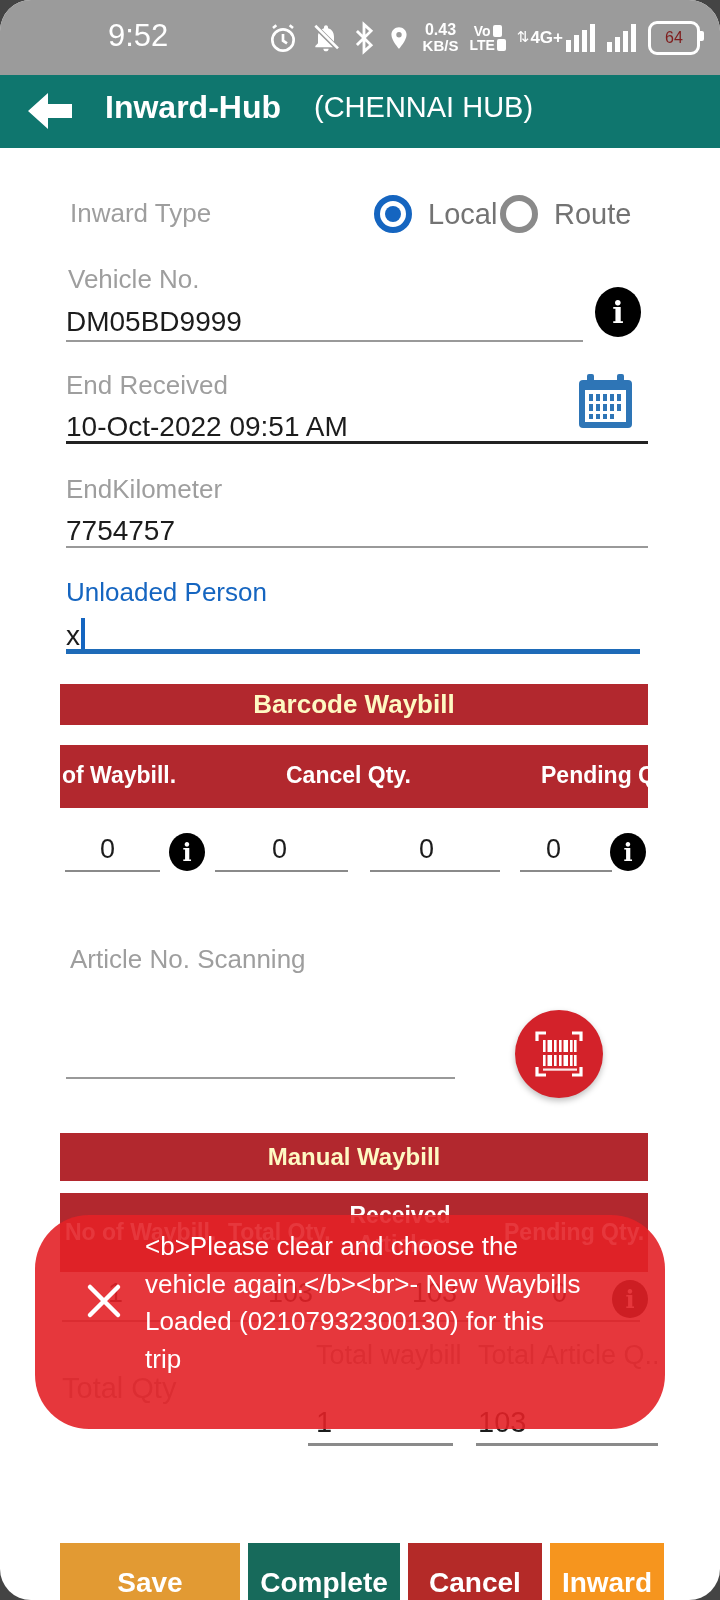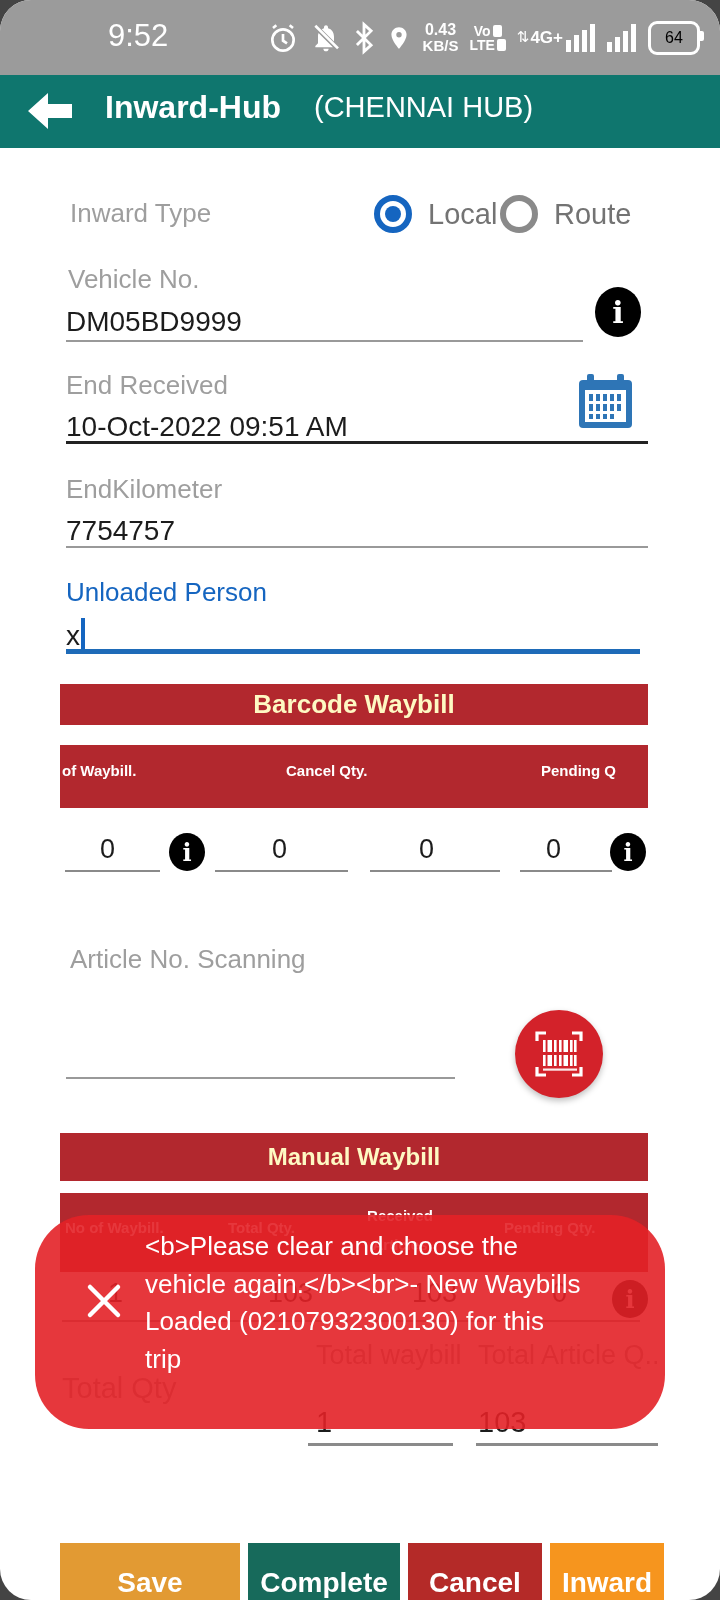--- a/index.html
+++ b/index.html
@@ -19,21 +19,21 @@
   .sb-icons{position:absolute;right:20px;top:0;height:75px;display:flex;align-items:center;gap:11px;}
   .sb-icons svg{display:block;}
   .sb-stack{display:flex;flex-direction:column;align-items:center;line-height:16px;font-weight:bold;font-size:16px;}
   .sb-stack .sm{font-size:15px;}
   .volte-row{display:flex;align-items:center;gap:2px;line-height:14px;font-size:14px;font-weight:bold;}
   .volte-box{display:inline-block;width:9px;height:12px;background:#fff;border-radius:2px;}
   .sig-cluster{display:flex;align-items:flex-end;gap:3px;}
   .sig-txt{font-size:17px;font-weight:bold;line-height:17px;margin-bottom:6px;}
   .arrows{font-size:15px;line-height:15px;margin-bottom:8px;letter-spacing:-2px;}
   .battery{position:relative;width:46px;height:28px;border:3px solid #fff;border-radius:9px;
-    display:flex;align-items:center;justify-content:center;font-size:16px;color:#000000;}
+    display:flex;align-items:center;justify-content:center;font-size:16px;color:#7f1d1d;}
   .battery:after{content:"";position:absolute;right:-7px;top:7px;width:4px;height:10px;background:#fff;border-radius:0 2px 2px 0;}
   
   .app-bar{position:absolute;left:0;top:75px;width:720px;height:73px;background:#0f766e;}
   .back-arrow{position:absolute;left:26px;top:16px;width:48px;height:40px;}
   .ab-title{position:absolute;left:105px;top:14px;font-size:32px;font-weight:bold;color:#fff;}
   .ab-sub{position:absolute;left:314px;top:16px;font-size:29px;color:#fff;}
   
   .f-label{position:absolute;color:#9E9E9E;font-size:26px;}
   .f-label.blue{color:#1565C0;}
   .f-value{position:absolute;color:#1c1c1c;font-size:28px;}
@@ -52,21 +52,21 @@
     display:flex;align-items:center;justify-content:center;
     font-family:"DejaVu Serif",serif;font-weight:bold;}
   .info-lg{width:46px;height:50px;font-size:30px;}
   .info-sm{width:36px;height:38px;font-size:24px;}
   
   .cal-icon{position:absolute;left:577px;top:374px;width:57px;height:56px;}
   
   .banner{position:absolute;left:60px;width:588px;background:#B2282E;color:#fef9c3;
     display:flex;align-items:center;justify-content:center;font-weight:bold;}
   .thead{position:absolute;left:60px;width:588px;background:#B2282E;color:#fff;font-weight:bold;overflow:hidden;}
-  .th{position:absolute;font-size:15px;white-space:nowrap;}
+  .th{position:absolute;font-size:23px;white-space:nowrap;}
   .cell-val{position:absolute;font-size:27px;color:#1c1c1c;}
   .cell-line{position:absolute;height:2px;background:#8a8a8a;}
   
   .fab{position:absolute;left:515px;top:1010px;width:88px;height:88px;border-radius:50%;
     background:#D3222A;display:flex;align-items:center;justify-content:center;
     box-shadow:0 3px 6px rgba(0,0,0,0.25);}
   
   .tot-label{position:absolute;color:#9a9a9a;font-size:27px;white-space:nowrap;}
   .tot-val{position:absolute;color:#1c1c1c;font-size:29px;}
   .tot-line{position:absolute;height:3px;background:#8a8a8a;}

